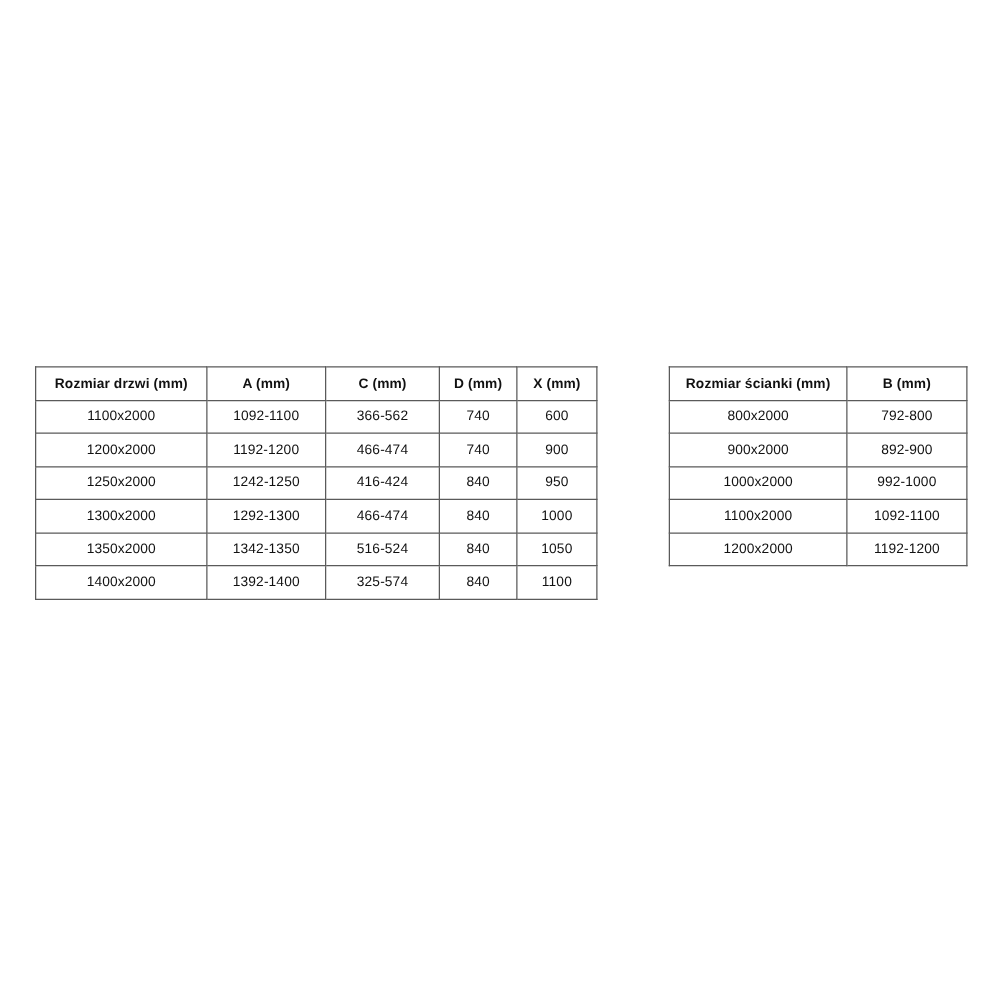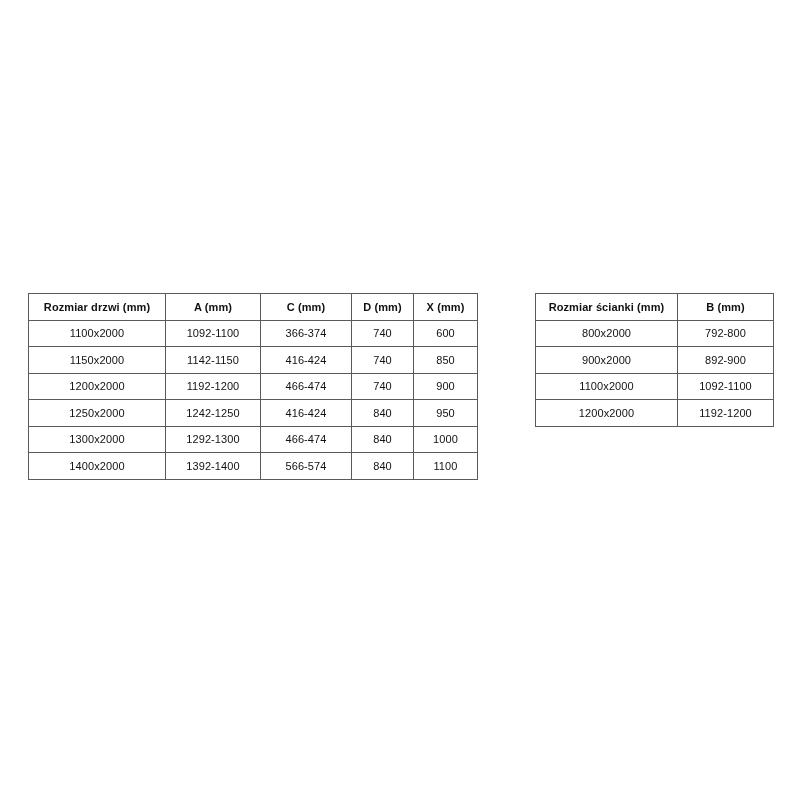--- a/index.html
+++ b/index.html
@@ -86,30 +86,23 @@
           <th>A (mm)</th>
           <th>C (mm)</th>
           <th>D (mm)</th>
           <th>X (mm)</th>
         </tr>
       </thead>
       <tbody>
         <tr>
           <td>1100x2000</td>
           <td>1092-1100</td>
-          <td>366-374</td>
+          <td>366-562</td>
           <td>740</td>
           <td>600</td>
-        </tr>
-        <tr>
-          <td>1150x2000</td>
-          <td>1142-1150</td>
-          <td>416-424</td>
-          <td>740</td>
-          <td>850</td>
         </tr>
         <tr>
           <td>1200x2000</td>
           <td>1192-1200</td>
           <td>466-474</td>
           <td>740</td>
           <td>900</td>
         </tr>
         <tr>
           <td>1250x2000</td>
@@ -119,23 +112,30 @@
           <td>950</td>
         </tr>
         <tr>
           <td>1300x2000</td>
           <td>1292-1300</td>
           <td>466-474</td>
           <td>840</td>
           <td>1000</td>
         </tr>
         <tr>
+          <td>1350x2000</td>
+          <td>1342-1350</td>
+          <td>516-524</td>
+          <td>840</td>
+          <td>1050</td>
+        </tr>
+        <tr>
           <td>1400x2000</td>
           <td>1392-1400</td>
-          <td>566-574</td>
+          <td>325-574</td>
           <td>840</td>
           <td>1100</td>
         </tr>
       </tbody>
     </table>
 
     <div class="right-holder">
       <table id="wall-table">
         <colgroup>
           <col class="c0">
@@ -150,20 +150,24 @@
         <tbody>
           <tr>
             <td>800x2000</td>
             <td>792-800</td>
           </tr>
           <tr>
             <td>900x2000</td>
             <td>892-900</td>
           </tr>
           <tr>
+            <td>1000x2000</td>
+            <td>992-1000</td>
+          </tr>
+          <tr>
             <td>1100x2000</td>
             <td>1092-1100</td>
           </tr>
           <tr>
             <td>1200x2000</td>
             <td>1192-1200</td>
           </tr>
         </tbody>
       </table>
     </div>

